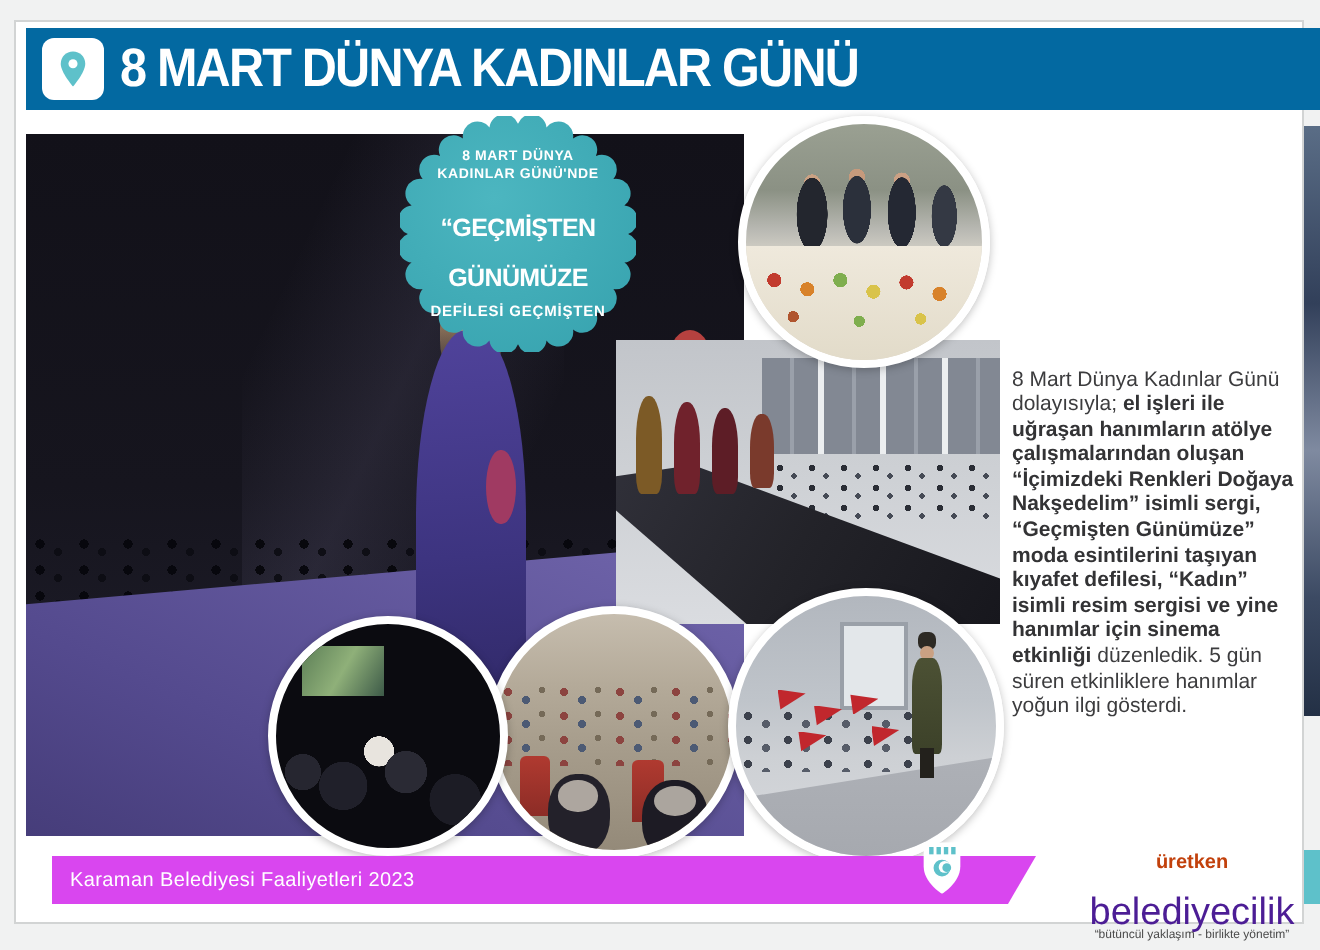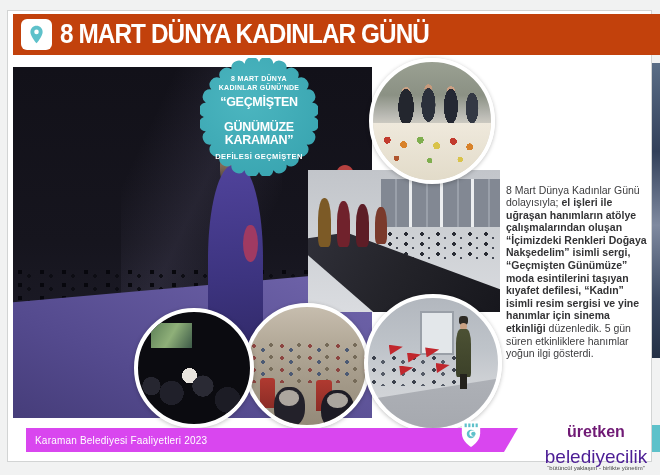--- a/index.html
+++ b/index.html
@@ -9,21 +9,21 @@
 
   
   .page{left:7px;top:10px;width:643px;height:450px;background:#ffffff;border:1px solid #d2d4d4;}
 
   
   .np-photo{left:652px;top:63px;width:8px;height:295px;
     background:linear-gradient(180deg,#5a6d86 0%,#32405a 30%,#7f8aa0 55%,#3c4a63 80%,#233045 100%);}
   .np-footer{left:652px;top:425px;width:8px;height:27px;background:#5ec1ca;}
 
   
-  .header{left:13px;top:14px;width:647px;height:41px;background:#c2410c;z-index:5;}
+  .header{left:13px;top:14px;width:647px;height:41px;background:#0369a1;z-index:5;}
   .pinbox{left:8px;top:5px;width:31px;height:31px;background:#ffffff;border-radius:6px;
     display:flex;align-items:center;justify-content:center;}
   .title{left:47px;top:0;height:41px;display:flex;align-items:center;color:#ffffff;
     font-size:27px;font-weight:bold;letter-spacing:-1px;white-space:nowrap;
     transform:scaleX(.9);transform-origin:left center;}
 
   
   .photoA{left:13px;top:67px;width:359px;height:351px;overflow:hidden;
     background:linear-gradient(180deg,#121119 0%,#16151e 50%,#1a1924 68%);z-index:1;}
   .pa-beam{left:30%;top:0;width:45%;height:70%;
@@ -67,21 +67,21 @@
   .pb-f2{left:15%;top:22%;width:7%;height:32%;background:#70222c;}
   .pb-f3{left:25%;top:24%;width:7%;height:30%;background:#5d1d26;}
   .pb-f4{left:35%;top:26%;width:6%;height:26%;background:#7a3a2c;}
 
   
   .badge{left:200px;top:58px;width:118px;height:118px;z-index:4;}
   .badge svg{position:absolute;left:0;top:0;}
   .badge-text{position:absolute;left:0;top:0;width:100%;height:100%;color:#ffffff;
     text-align:center;padding-top:17px;box-sizing:border-box;}
   .b-small{font-size:7px;font-weight:bold;letter-spacing:.3px;line-height:8.5px;}
-  .b-big{font-size:12.5px;font-weight:bold;line-height:13px;letter-spacing:-.3px;margin-top:4px;}
+  .b-big{font-size:12.5px;font-weight:bold;line-height:13px;letter-spacing:-.3px;margin-top:16px;}
   .b-foot{font-size:7.5px;font-weight:bold;letter-spacing:.4px;margin-top:5px;}
 
   
   .circ{border-radius:50%;border:4px solid #ffffff;overflow:hidden;
     box-shadow:0 1px 4px rgba(0,0,0,.25);box-sizing:border-box;}
   .c1{left:369px;top:58px;width:126px;height:126px;z-index:3;
     background:linear-gradient(180deg,#9aa092 0%,#8b9184 28%,#b9b9b3 45%,#e3ded2 60%,#dcd5c6 100%);}
   .c1-men{left:0;top:14%;width:100%;height:40%;
     background-image:radial-gradient(ellipse 11px 26px at 28% 60%,#23262e 70%,transparent 71%),
       radial-gradient(ellipse 10px 24px at 47% 55%,#2b303b 70%,transparent 71%),
@@ -150,21 +150,21 @@
     color:#3c3c3e;text-align:left;}
   .bodytext b{font-weight:bold;color:#333335;}
 
   
   .footbar{left:26px;top:428px;width:492px;height:24px;background:#d946ef;z-index:6;
     clip-path:polygon(0 0,100% 0,calc(100% - 14px) 100%,0 100%);
     display:flex;align-items:center;padding-left:9px;box-sizing:border-box;}
   .foot-text{color:#ffffff;font-size:10px;letter-spacing:.2px;}
   .emblem{left:460px;top:420px;width:22px;height:29px;z-index:7;}
   .brand{left:540px;top:426px;width:112px;text-align:center;z-index:7;}
-  .brand-top{font-size:16px;font-weight:bold;color:#701a75;line-height:12px;}
+  .brand-top{font-size:10px;font-weight:bold;color:#c2410c;line-height:12px;}
   .brand-bottom{font-size:19px;color:#4c1d95;line-height:12px;margin-top:13px;}
   .brand-tag{font-size:6px;color:#4a4a4a;margin-top:2px;white-space:nowrap;}
 </style>
 </head>
 <body>
 
 <div id="canvas">
 
   <div class="abs page"></div>
 
@@ -220,21 +220,20 @@
         A7.5 7.5 0 0 1 4,60 A7.5 7.5 0 0 1 5.9,45.5 A7.5 7.5 0 0 1 11.5,32 A7.5 7.5 0 0 1 20.4,20.4
         A7.5 7.5 0 0 1 32,11.5 A7.5 7.5 0 0 1 45.5,5.9 A7.5 7.5 0 0 1 60,4 A7.5 7.5 0 0 1 74.5,5.9
         A7.5 7.5 0 0 1 88,11.5 A7.5 7.5 0 0 1 99.6,20.4 A7.5 7.5 0 0 1 108.5,32 A7.5 7.5 0 0 1 114.1,45.5
         A7.5 7.5 0 0 1 116,60 Z"></path>
     </svg>
     <div class="badge-text">
       <div class="b-small">8 MART DÜNYA</div>
       <div class="b-small">KADINLAR GÜNÜ'NDE</div>
       <div class="b-big">“GEÇMİŞTEN</div>
       <div class="b-big" style="margin-top:12px">GÜNÜMÜZE</div>
-      <div class="b-big" style="margin-top:0">KARAMAN”</div>
       <div class="b-foot">DEFİLESİ GEÇMİŞTEN</div>
     </div>
   </div>
 
   <div class="abs circ c1">
     <div class="abs c1-men"></div>
     <div class="abs c1-table"></div>
   </div>
 
   <div class="abs circ c3">

